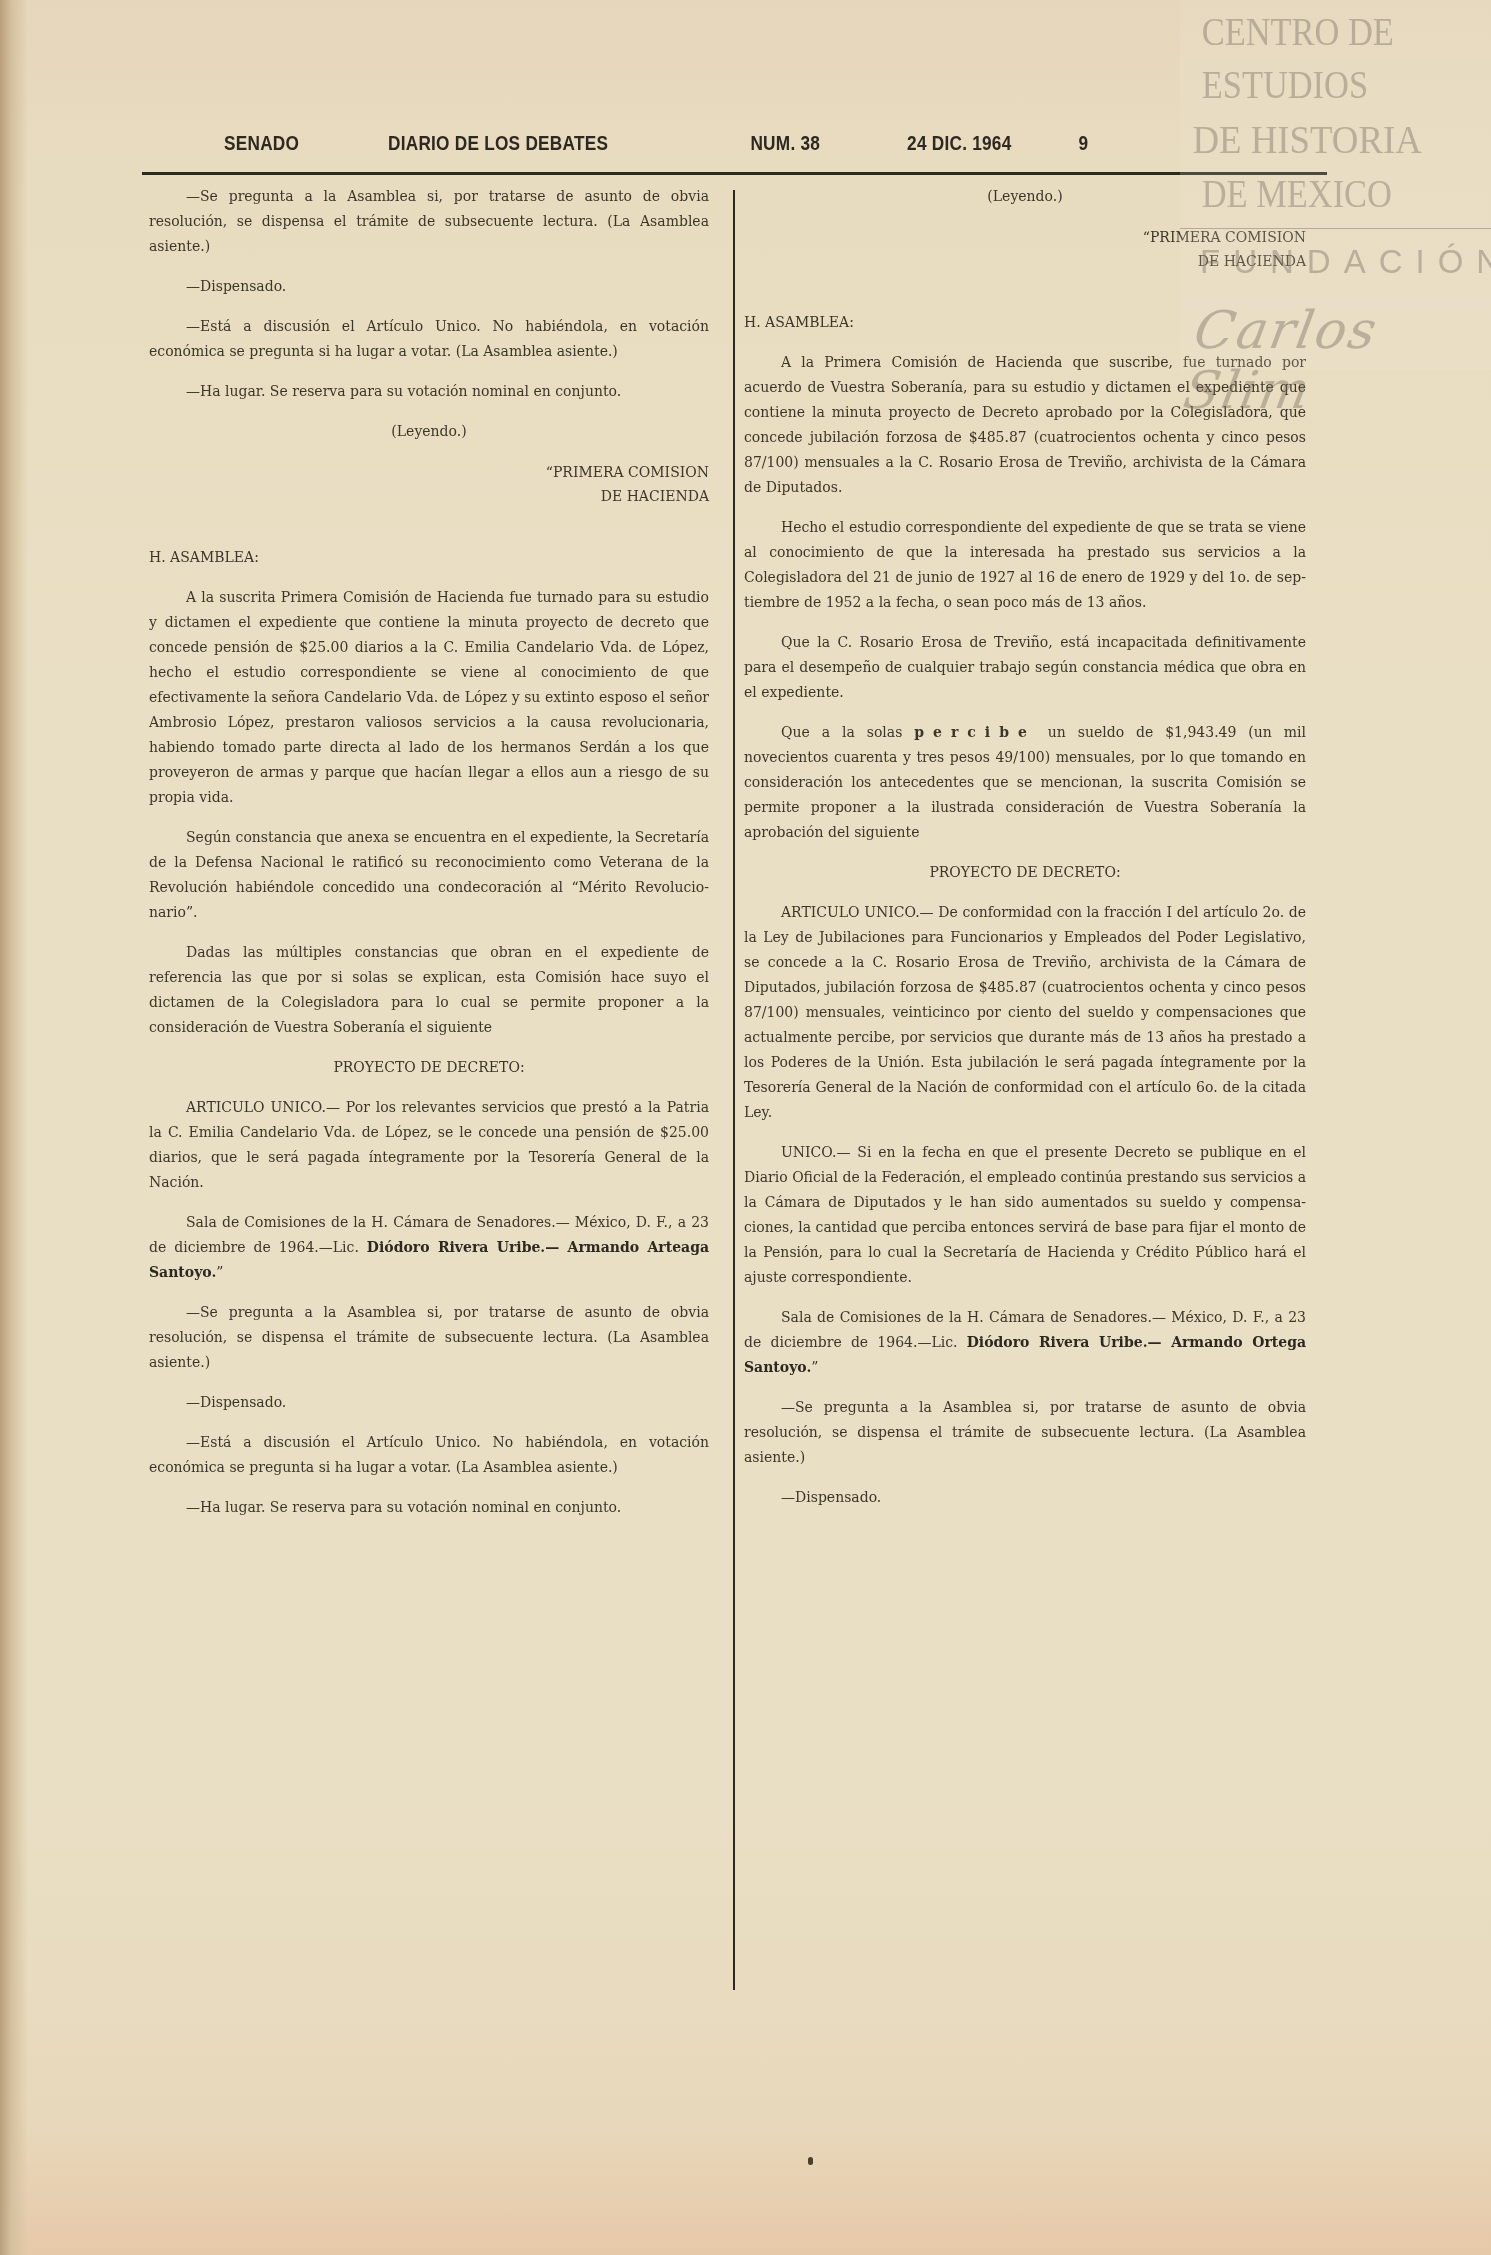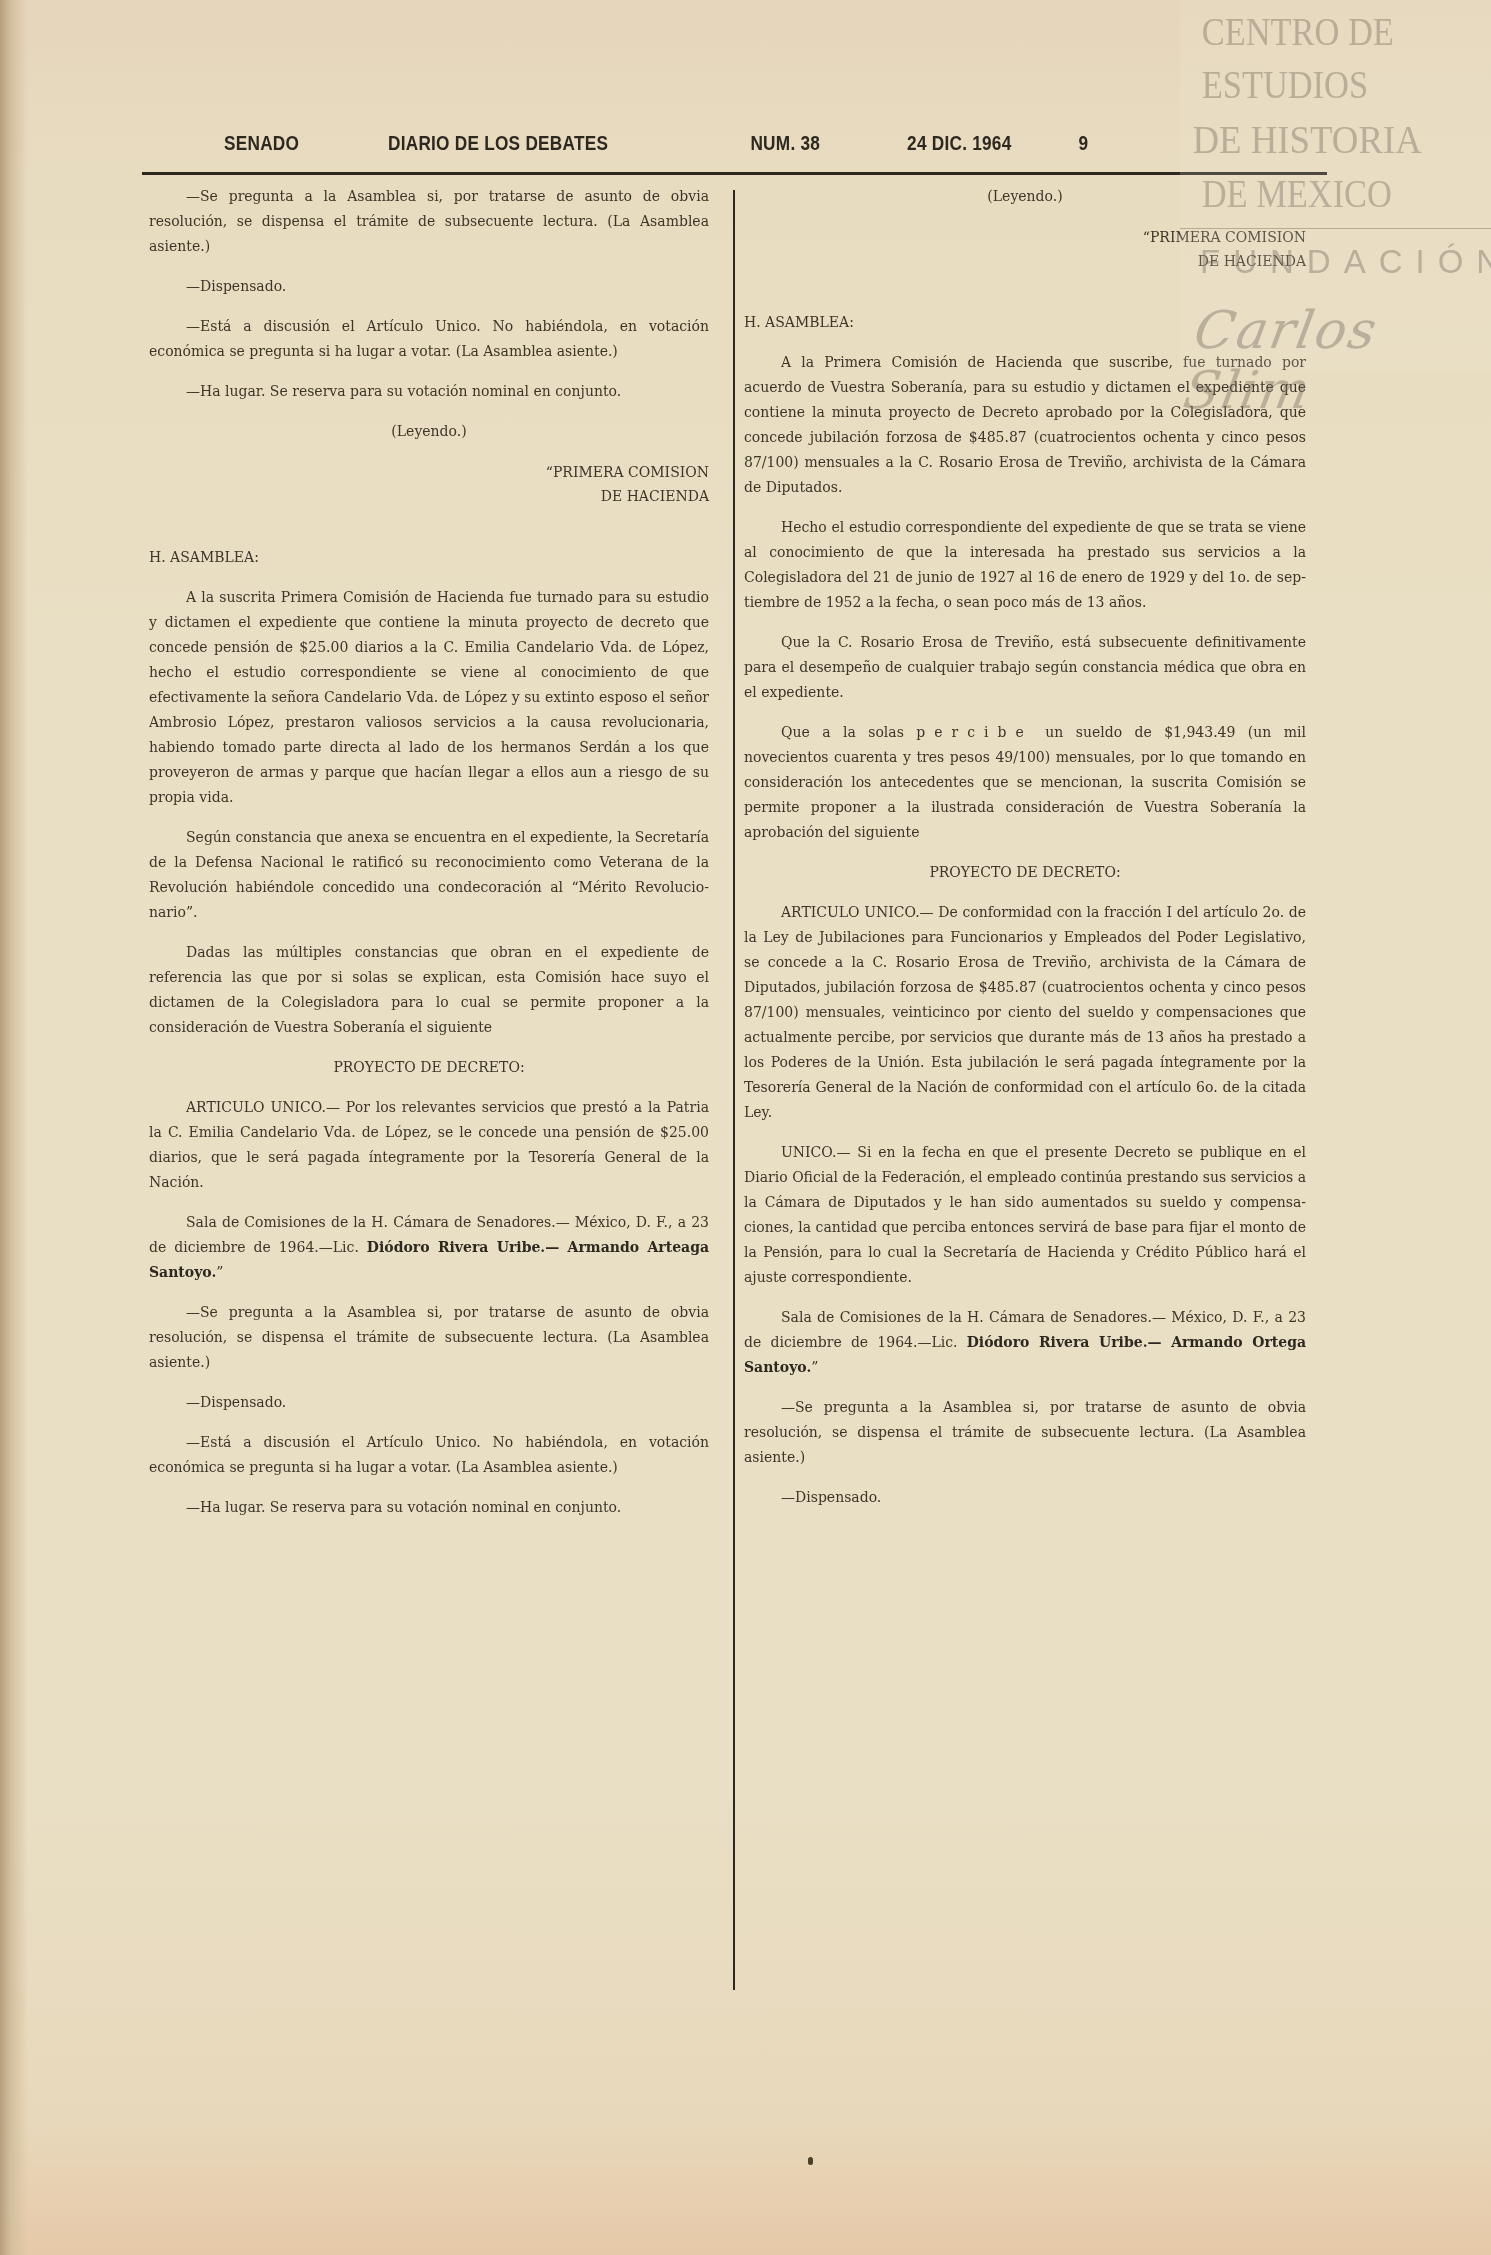--- a/index.html
+++ b/index.html
@@ -37,21 +37,21 @@
       position: absolute; top: 184px; font-size: 14px; line-height: 25px;
       text-align: justify; hyphens: manual; color: #3d3628;
     }
     .col-left { left: 149px; width: 560px; }
     .col-right { left: 744px; width: 562px; }
     .col p { margin: 0 0 15px 0; text-indent: 37px; }
     .col p.noindent { text-indent: 0; }
     .col .center { text-align: center; text-indent: 0; }
     .col .right { text-align: right; text-indent: 0; line-height: 24px; }
     .col .heading { text-indent: 0; margin-top: 4px; }
-    .col .spaced { letter-spacing: 9px; }
+    .col .spaced { letter-spacing: 9px; font-weight: bold; }
     .col .leyendo { margin: 5px 0 16px 0; }
     .col .commission { margin: 0 0 37px 0; text-align: right; }
     b { font-weight: bold; color: #2d2820; }
     .watermark {
       position: absolute; left: 1180px; top: 0; width: 311px; height: 370px;
       color: rgba(120, 110, 95, 0.42);
       font-family: "Liberation Serif", "DejaVu Serif", serif;
       text-align: left;
       background: rgba(240, 234, 218, 0.18);
     }
@@ -108,21 +108,21 @@
 
 <section class="col col-right">
   <p class="center leyendo" style="margin-top:0">(Leyendo.)</p>
   <div class="right commission">
     <div>“PRIMERA COMISION</div>
     <div>DE HACIENDA</div>
   </div>
   <p class="noindent">H. ASAMBLEA:</p>
   <p>A la Primera Comisión de Hacienda que suscribe, fue turnado por acuerdo de Vuestra Soberanía, para su estudio y dictamen el ex­pediente que contiene la minuta proyecto de Decreto aprobado por la Colegisladora, que concede jubilación forzosa de $485.87 (cuatro­cientos ochenta y cinco pesos 87/100) mensua­les a la C. Rosario Erosa de Treviño, archivis­ta de la Cámara de Diputados.</p>
   <p>Hecho el estudio correspondiente del expe­diente de que se trata se viene al conocimien­to de que la interesada ha prestado sus ser­vicios a la Colegisladora del 21 de junio de 1927 al 16 de enero de 1929 y del 1o. de sep­tiembre de 1952 a la fecha, o sean poco más de 13 años.</p>
-  <p>Que la C. Rosario Erosa de Treviño, está subsecuente definitivamente para el desem­peño de cualquier trabajo según constancia médica que obra en el expediente.</p>
+  <p>Que la C. Rosario Erosa de Treviño, está incapacitada definitivamente para el desem­peño de cualquier trabajo según constancia médica que obra en el expediente.</p>
   <p><span>Que a la solas </span><span class="spaced">percibe</span><span> un sueldo de $1,943.49 (un mil novecientos cuarenta y tres pesos 49/100) mensuales, por lo que tomando en consideración los antecedentes que se men­cionan, la suscrita Comisión se permite pro­poner a la ilustrada consideración de Vuestra Soberanía la aprobación del siguiente</span></p>
   <p class="center heading">PROYECTO DE DECRETO:</p>
   <p>ARTICULO UNICO.— De conformidad con la fracción I del artículo 2o. de la Ley de Ju­bilaciones para Funcionarios y Empleados del Poder Legislativo, se concede a la C. Rosario Erosa de Treviño, archivista de la Cámara de Diputados, jubilación forzosa de $485.87 (cua­trocientos ochenta y cinco pesos 87/100) men­suales, veinticinco por ciento del sueldo y com­pensaciones que actualmente percibe, por ser­vicios que durante más de 13 años ha presta­do a los Poderes de la Unión. Esta jubilación le será pagada íntegramente por la Tesorería General de la Nación de conformidad con el artículo 6o. de la citada Ley.</p>
   <p>UNICO.— Si en la fecha en que el presente Decreto se publique en el Diario Oficial de la Federación, el empleado continúa prestando sus servicios a la Cámara de Diputados y le han sido aumentados su sueldo y compensa­ciones, la cantidad que perciba entonces ser­virá de base para fijar el monto de la Pensión, para lo cual la Secretaría de Hacienda y Cré­dito Público hará el ajuste correspondiente.</p>
   <p><span>Sala de Comisiones de la H. Cámara de Se­nadores.— México, D. F., a 23 de diciembre de 1964.—Lic. </span><b>Diódoro Rivera Uribe.— Arman­do Ortega Santoyo.</b><span>”</span></p>
   <p>—Se pregunta a la Asamblea si, por tratar­se de asunto de obvia resolución, se dispensa el trámite de subsecuente lectura. (La Asamblea asiente.)</p>
   <p>—Dispensado.</p>
 </section>
 
 <div class="watermark">

